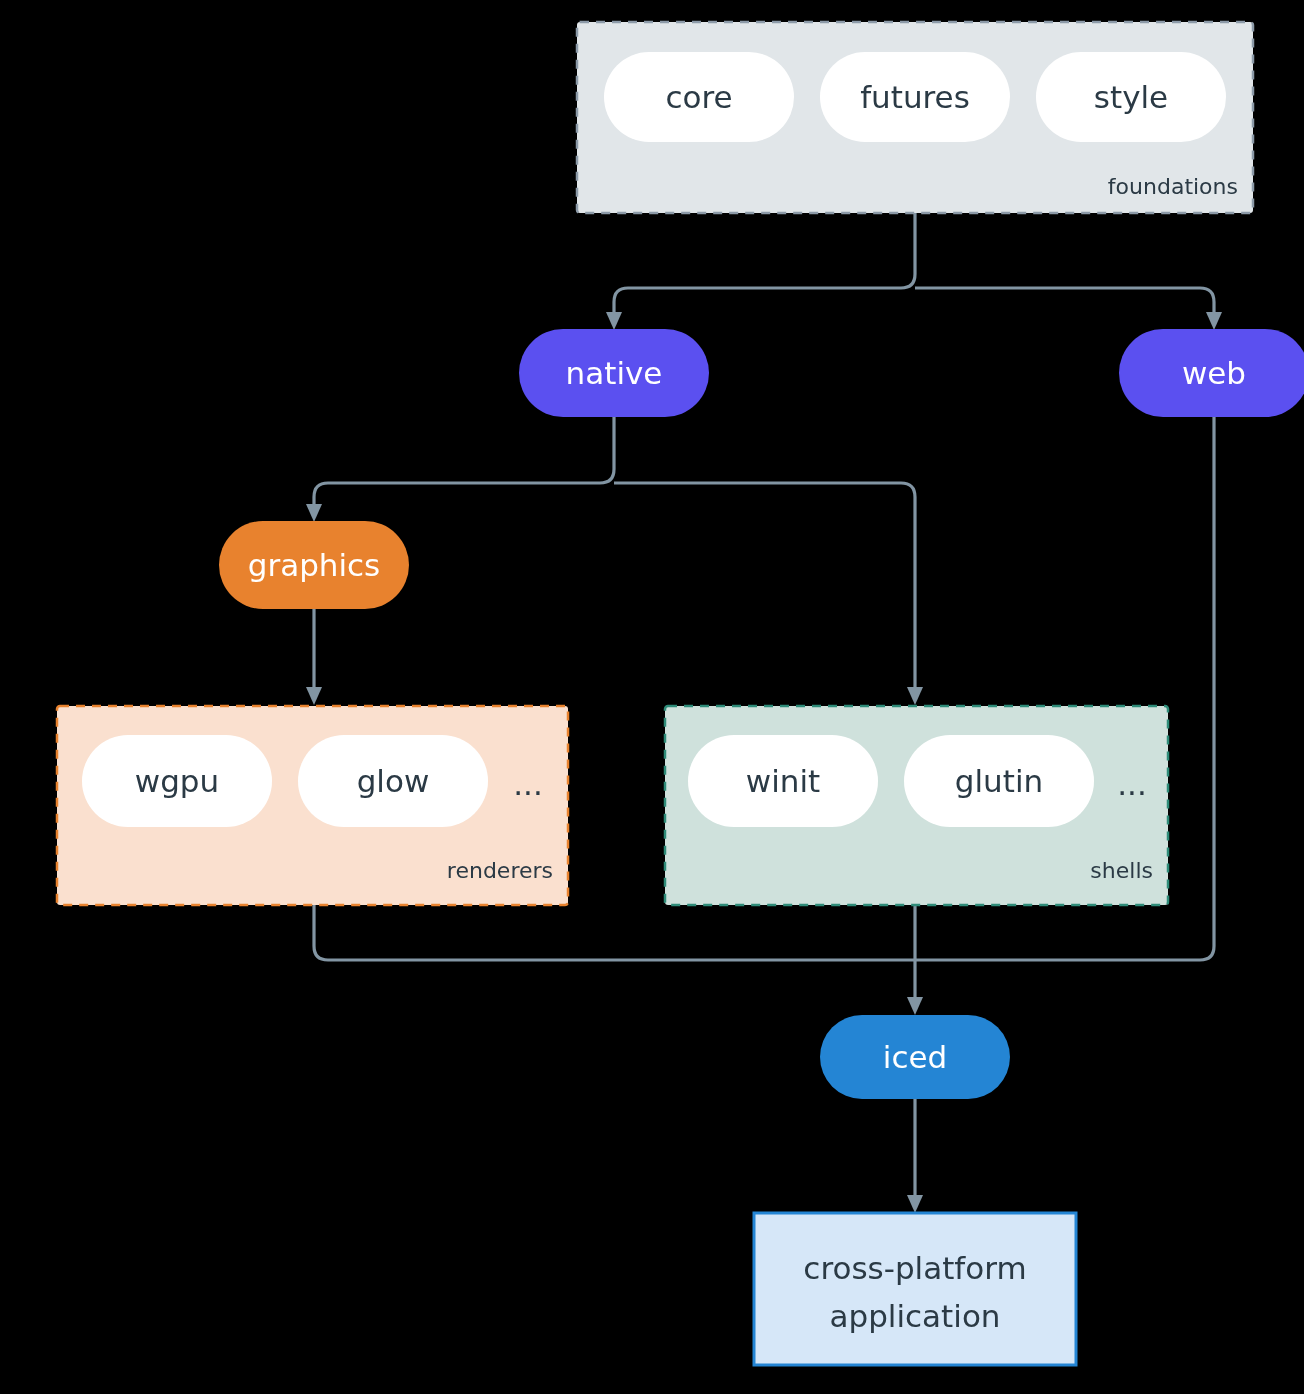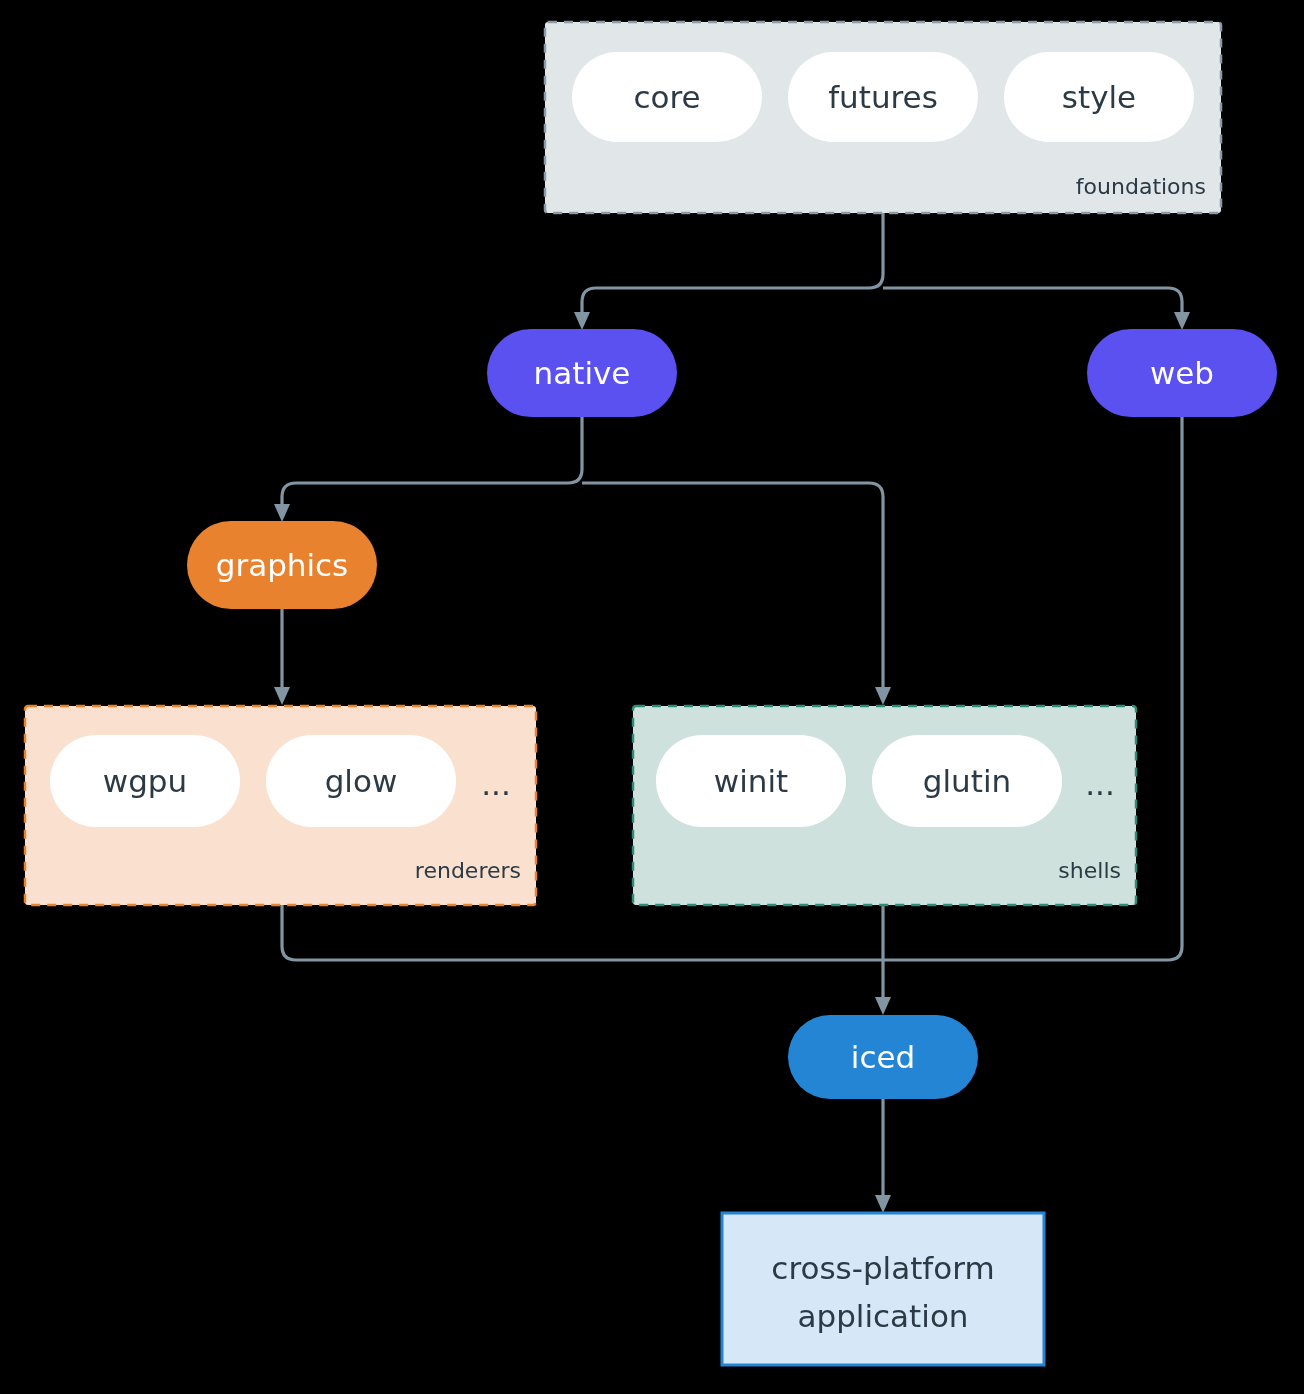--- a/index.html
+++ b/index.html
@@ -10,20 +10,21 @@
   body {
     width: 1304px;
     height: 1394px;
     overflow: hidden;
     font-family: "DejaVu Sans", "Liberation Sans", sans-serif;
   }
   #diagram-root {
     position: relative;
     width: 1056px;
     height: 1394px;
+    margin-left: 32px;
   }
   svg.diagram {
     display: block;
     width: 1304px;
     height: 1394px;
   }
   text {
     font-family: "DejaVu Sans", "Liberation Sans", sans-serif;
     dominant-baseline: middle;
   }

